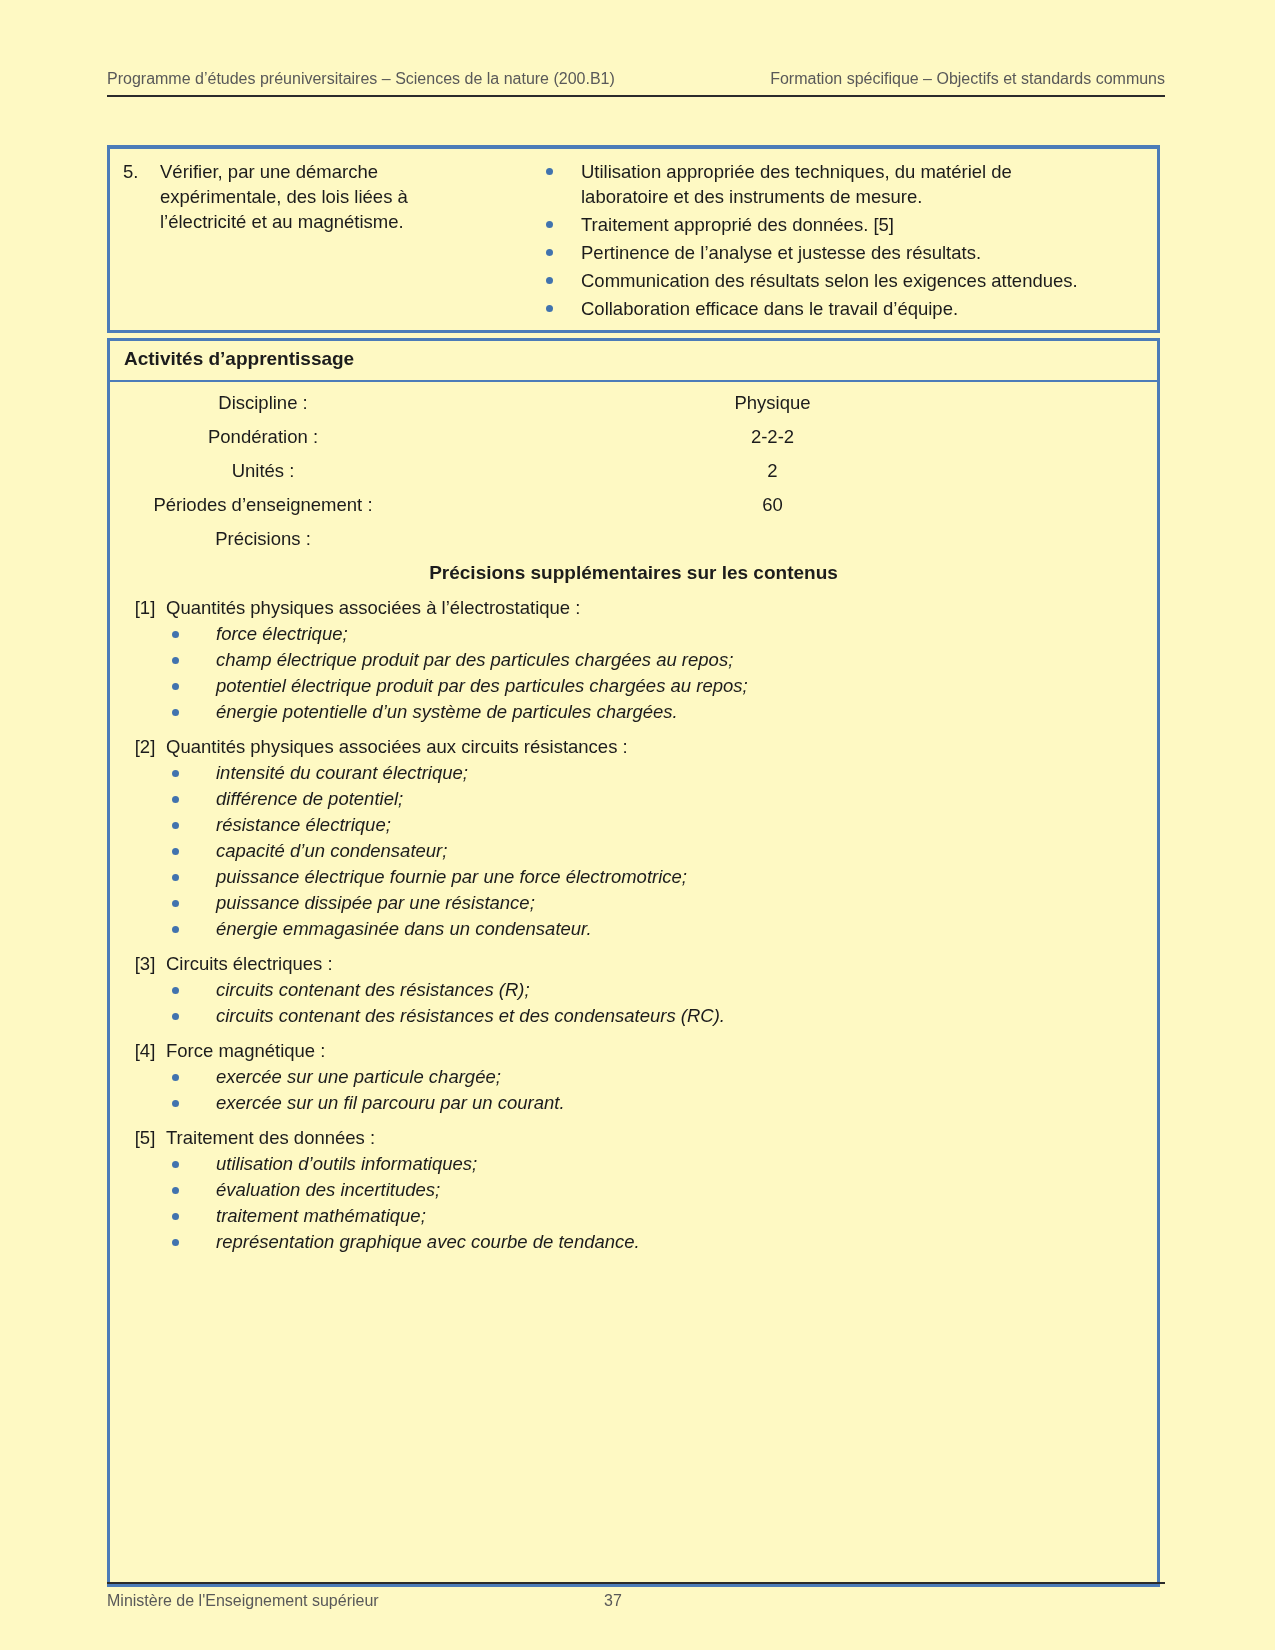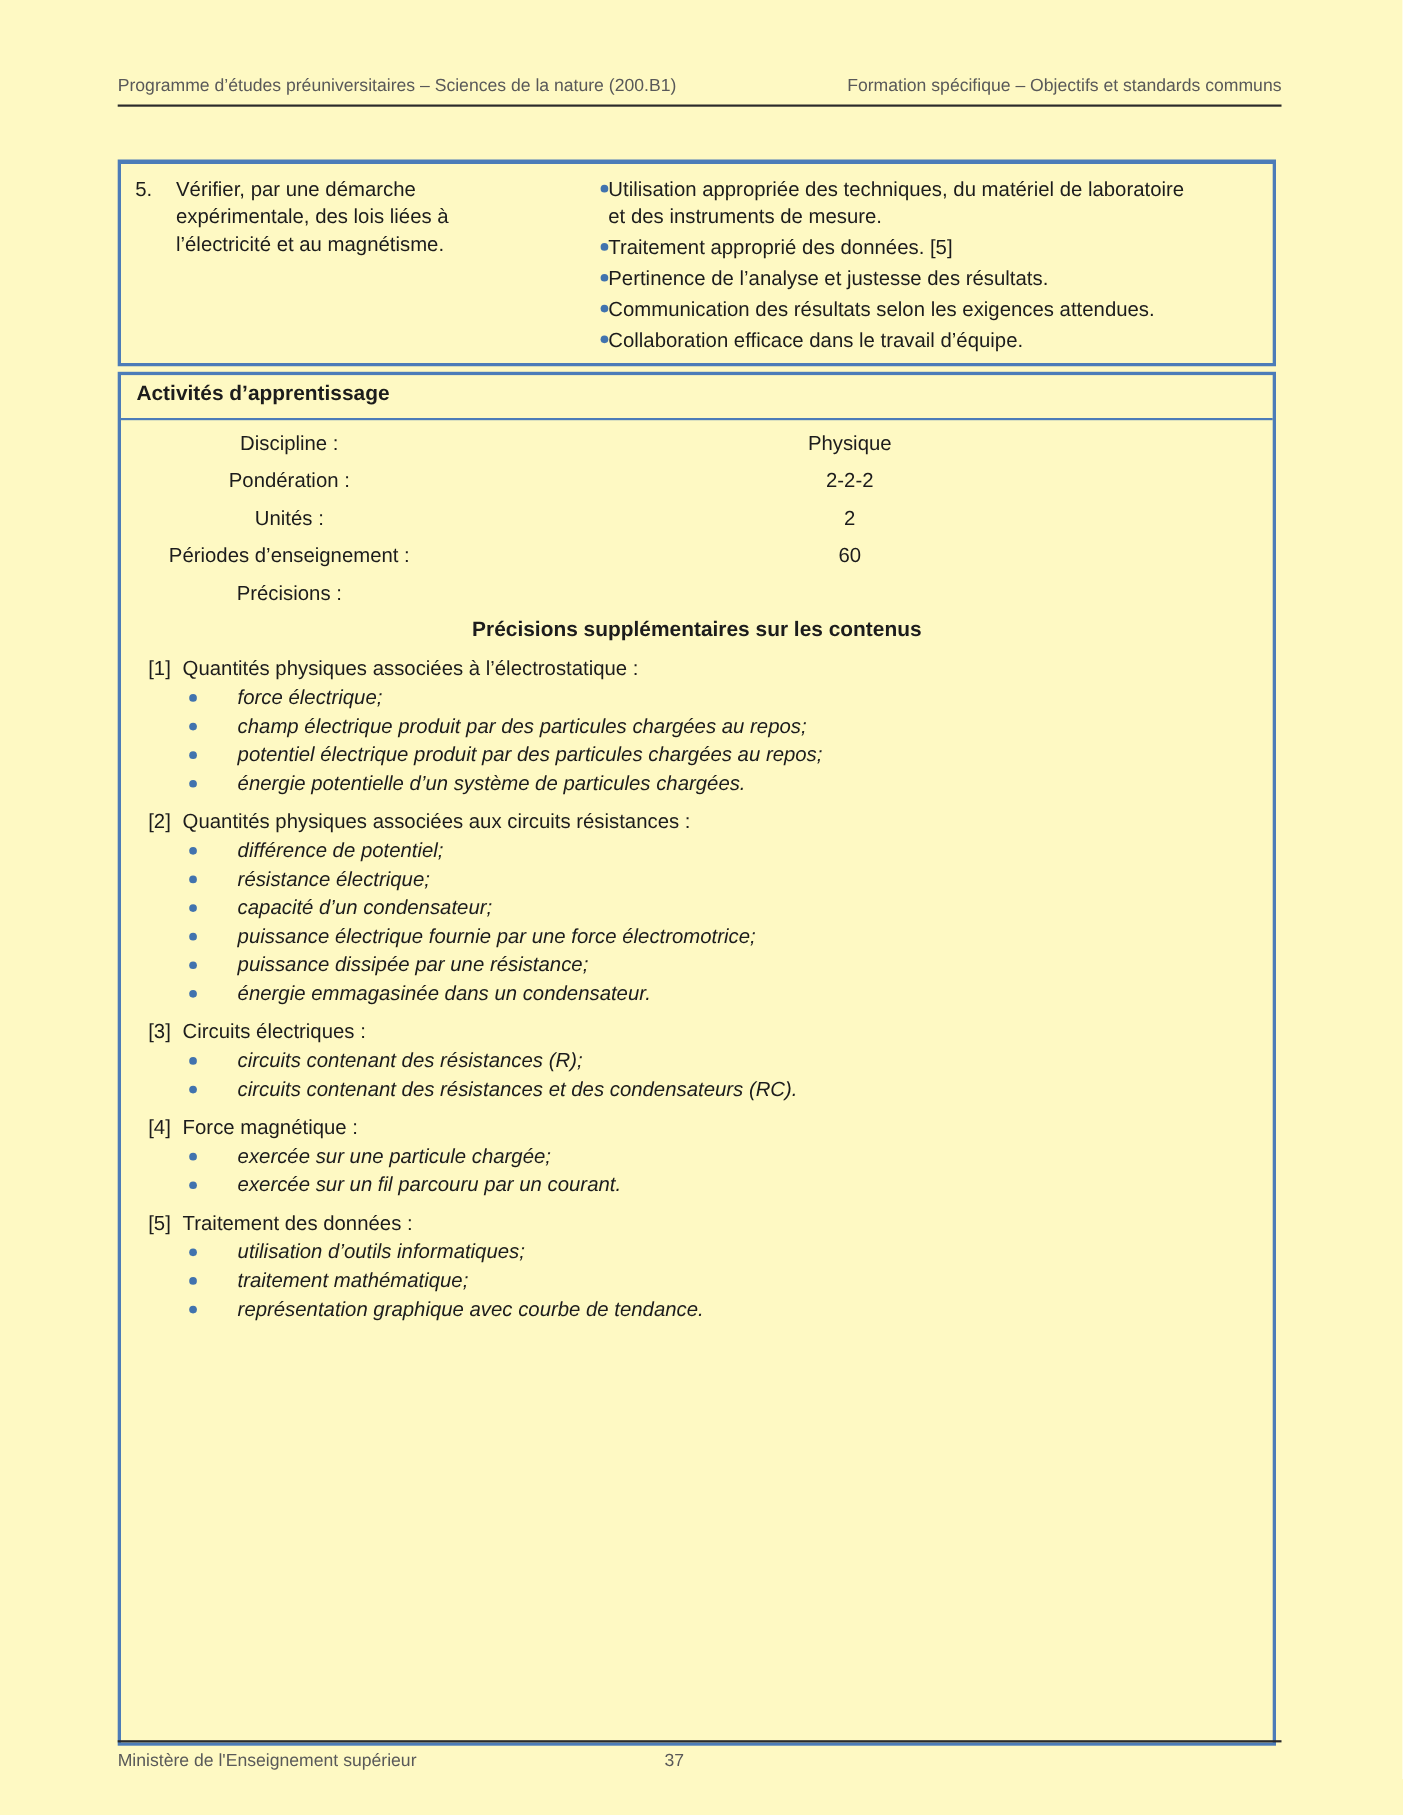--- a/index.html
+++ b/index.html
@@ -68,21 +68,21 @@
     align-items:flex-start;
     margin-bottom:3px;
   }
   .dot{
     flex:0 0 7px;
     width:7px;height:7px;
     border-radius:50%;
     background:var(--bullet);
     margin-top:9px;
   }
-  .crit-text{}
+  .crit-text{margin-left:28px;}
 
   
   .activities-box{
     position:absolute;
     left:107px; top:338px;
     width:1053px;
     height:1249px;
     border:3px solid var(--accent);
     font-size:18.5px;
     line-height:24px;
@@ -251,20 +251,24 @@
               </ul>
           </div>
 
           <div class="section">
             <div class="section-head">
               <span class="section-marker">[2]</span>
               <span class="section-title">Quantités physiques associées aux circuits résistances :</span>
             </div>
             <ul class="section-bullets">
 
+                <li>
+                  <span class="dot"></span>
+                  <span class="bullet-text">intensité du courant électrique;</span>
+                </li>
 
                 <li>
                   <span class="dot"></span>
                   <span class="bullet-text">différence de potentiel;</span>
                 </li>
 
                 <li>
                   <span class="dot"></span>
                   <span class="bullet-text">résistance électrique;</span>
                 </li>
@@ -334,20 +338,24 @@
               <span class="section-marker">[5]</span>
               <span class="section-title">Traitement des données :</span>
             </div>
             <ul class="section-bullets">
 
                 <li>
                   <span class="dot"></span>
                   <span class="bullet-text">utilisation d’outils informatiques;</span>
                 </li>
 
+                <li>
+                  <span class="dot"></span>
+                  <span class="bullet-text">évaluation des incertitudes;</span>
+                </li>
 
                 <li>
                   <span class="dot"></span>
                   <span class="bullet-text">traitement mathématique;</span>
                 </li>
 
                 <li>
                   <span class="dot"></span>
                   <span class="bullet-text">représentation graphique avec courbe de tendance.</span>
                 </li>

